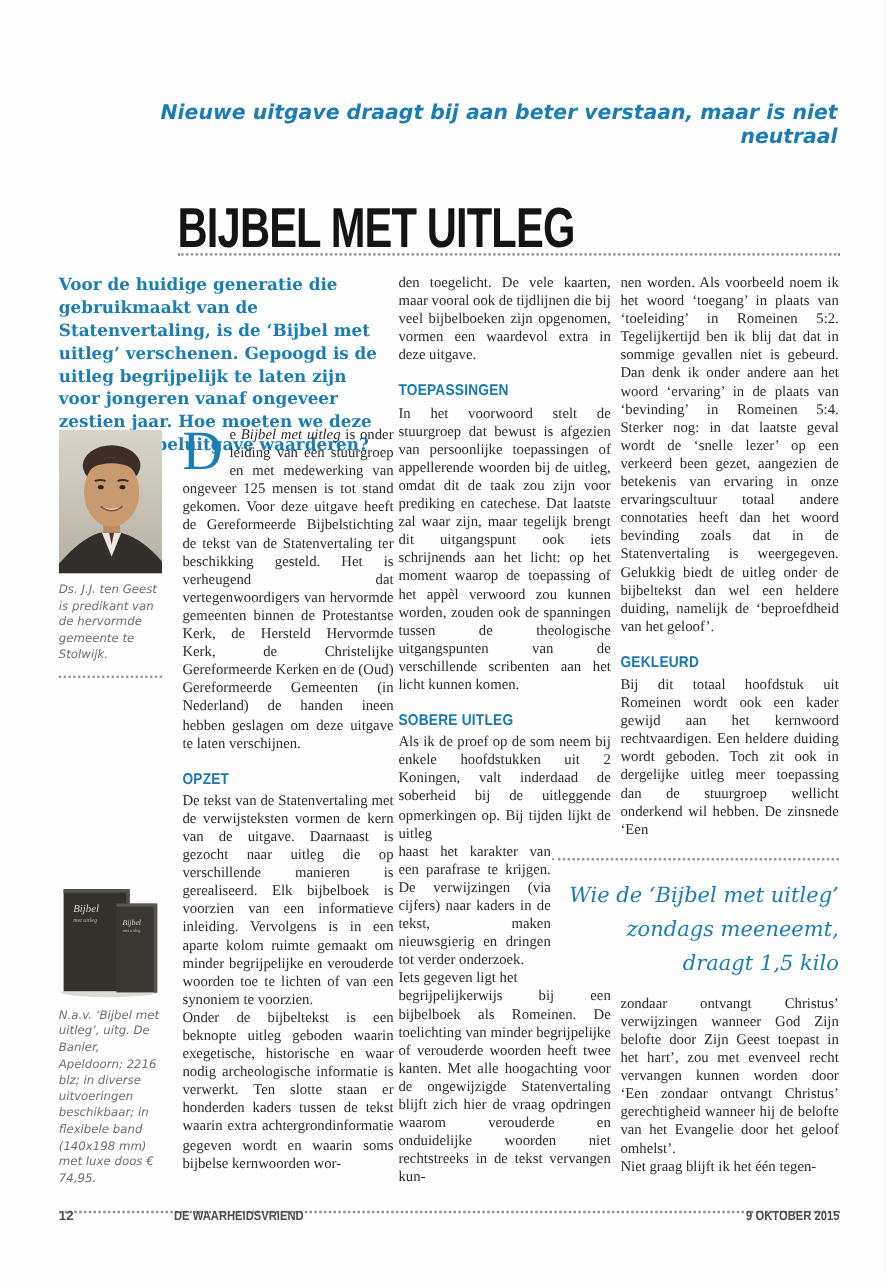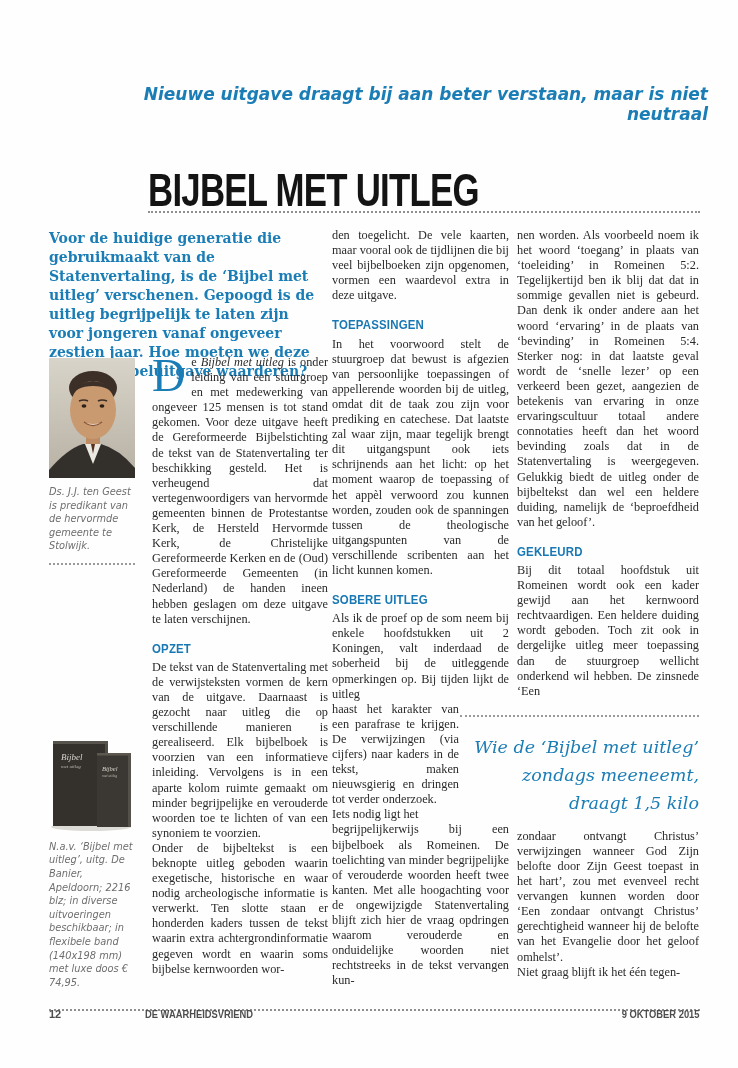--- a/index.html
+++ b/index.html
@@ -1,19 +1,19 @@
 <!DOCTYPE html>
 <html lang="nl"><head>
 <meta charset="utf-8">
 <style>
   html,body{margin:0;padding:0;background:#e8e8e8;}
   .page{position:relative;width:738px;height:1068px;background:#fefefe;margin:0 auto;overflow:hidden;
         font-family:"Liberation Serif",serif;}
   
-  .kicker{position:absolute;top:84px;right:30px;width:620px;text-align:right;
+  .kicker{position:absolute;top:84px;right:40px;width:620px;text-align:right;
           font-family:"DejaVu Sans",sans-serif;font-style:italic;font-weight:700;
           font-size:17px;color:#1b7db5;}
   .title{position:absolute;top:131px;left:148px;white-space:nowrap;
          font-family:"Liberation Sans",sans-serif;font-weight:700;font-size:47px;
          letter-spacing:-1px;color:#141414;transform:scaleX(0.74);transform-origin:left top;}
   .rule{border:0;border-top:2px dotted #8f8f8f;height:0;}
   .rule-title{position:absolute;top:203px;left:148px;width:552px;}
   
   .intro{position:absolute;top:215px;left:49px;width:276px;
          font-family:"DejaVu Serif",serif;font-weight:700;font-size:14px;line-height:19px;
@@ -114,21 +114,21 @@
     <div>Onder de bijbeltekst is een beknopte uitleg geboden waarin exegetische, historische en waar nodig archeologische informatie is verwerkt. Ten slotte staan er honderden kaders tussen de tekst waarin extra achtergrondinformatie gegeven wordt en waarin soms bijbelse kernwoorden wor-</div>
   </div>
 
   <div class="col col2">
     <div>den toegelicht. De vele kaarten, maar vooral ook de tijdlijnen die bij veel bijbelboeken zijn opgenomen, vormen een waardevol extra in deze uitgave.</div>
     <div class="heading">TOEPASSINGEN</div>
     <div>In het voorwoord stelt de stuurgroep dat bewust is afgezien van persoonlijke toepassingen of appellerende woorden bij de uitleg, omdat dit de taak zou zijn voor prediking en catechese. Dat laatste zal waar zijn, maar tegelijk brengt dit uitgangspunt ook iets schrijnends aan het licht: op het moment waarop de toepassing of het appèl verwoord zou kunnen worden, zouden ook de spanningen tussen de theologische uitgangspunten van de verschillende scribenten aan het licht kunnen komen.</div>
     <div class="heading">SOBERE UITLEG</div>
     <div>Als ik de proef op de som neem bij enkele hoofdstukken uit 2 Koningen, valt inderdaad de soberheid bij de uitleggende opmerkingen op. Bij tijden lijkt de uitleg</div>
     <div class="narrow">haast het karakter van een parafrase te krijgen. De verwijzingen (via cijfers) naar kaders in de tekst, maken nieuwsgierig en dringen tot verder onderzoek.</div>
-    <div class="narrow">Iets nodig ligt het</div>
+    <div class="narrow">Iets gegeven ligt het</div>
     <div>begrijpelijkerwijs bij een bijbelboek als Romeinen. De toelichting van minder begrijpelijke of verouderde woorden heeft twee kanten. Met alle hoogachting voor de ongewijzigde Statenvertaling blijft zich hier de vraag opdringen waarom verouderde en onduidelijke woorden niet rechtstreeks in de tekst vervangen kun-</div>
   </div>
 
   <div class="col col3">
     <div>nen worden. Als voorbeeld noem ik het woord ‘toegang’ in plaats van ‘toeleiding’ in Romeinen 5:2. Tegelijkertijd ben ik blij dat dat in sommige gevallen niet is gebeurd. Dan denk ik onder andere aan het woord ‘ervaring’ in de plaats van ‘bevinding’ in Romeinen 5:4. Sterker nog: in dat laatste geval wordt de ‘snelle lezer’ op een verkeerd been gezet, aangezien de betekenis van ervaring in onze ervaringscultuur totaal andere connotaties heeft dan het woord bevinding zoals dat in de Statenvertaling is weergegeven. Gelukkig biedt de uitleg onder de bijbeltekst dan wel een heldere duiding, namelijk de ‘beproefdheid van het geloof’.</div>
     <div class="heading">GEKLEURD</div>
     <div>Bij dit totaal hoofdstuk uit Romeinen wordt ook een kader gewijd aan het kernwoord rechtvaardigen. Een heldere duiding wordt geboden. Toch zit ook in dergelijke uitleg meer toepassing dan de stuurgroep wellicht onderkend wil hebben. De zinsnede ‘Een</div>
     <div class="pullquote">
       <div>Wie de ‘Bijbel met uitleg’</div>
       <div>zondags meeneemt,</div>

